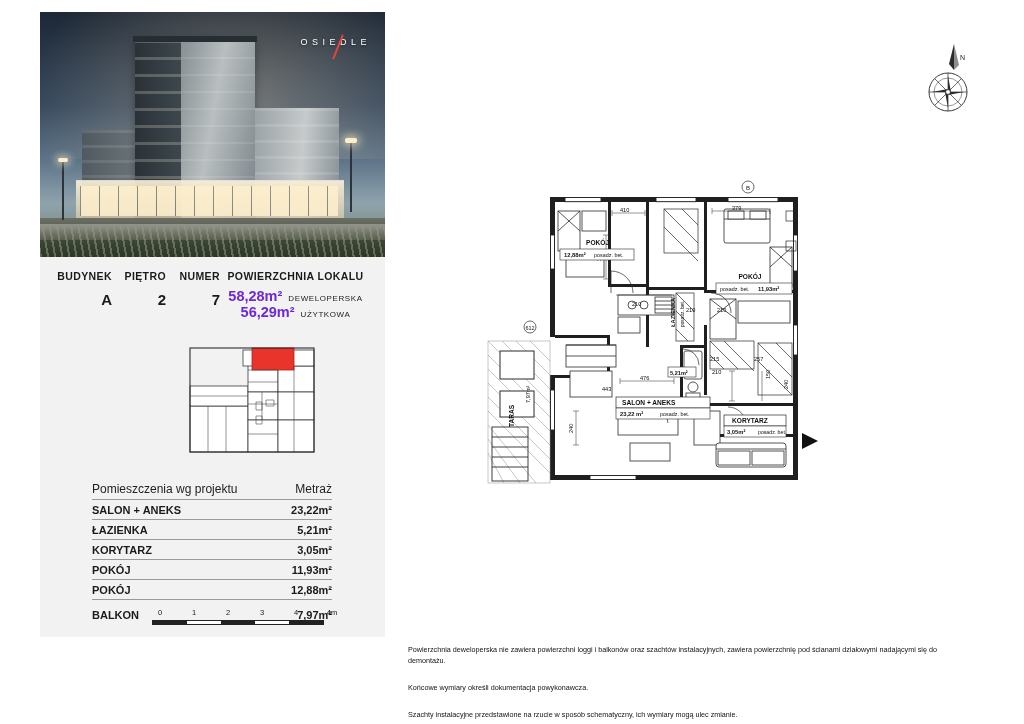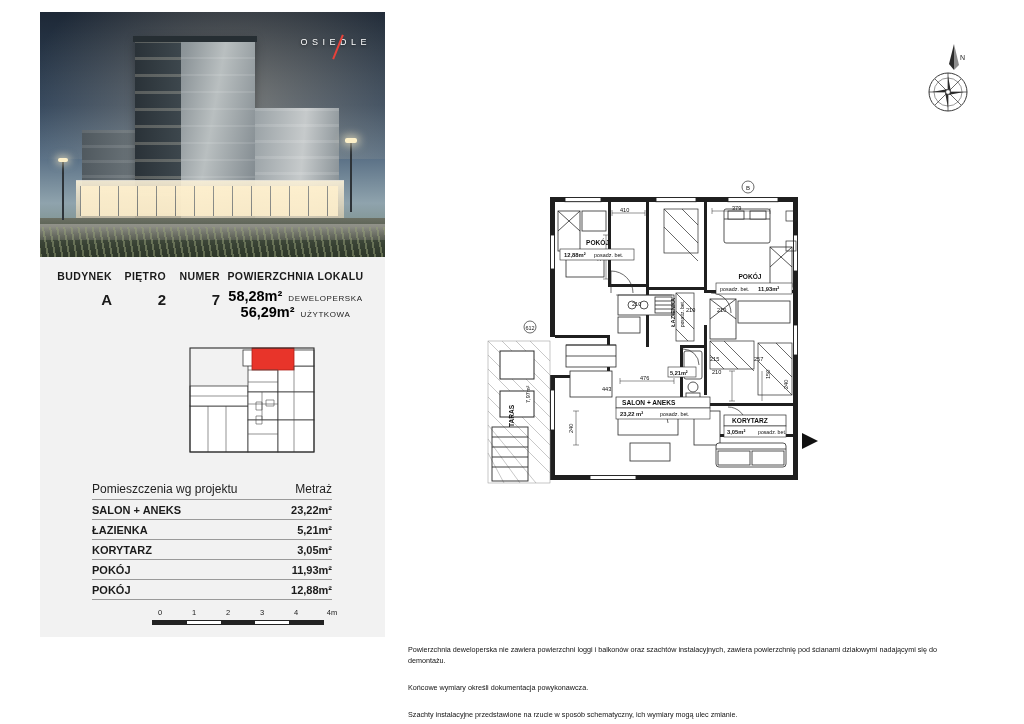--- a/index.html
+++ b/index.html
@@ -125,21 +125,21 @@
   .ih-value {
     font-size: 15px; font-weight: 700; margin-top: 9px;
   }
   #ih-budynek { width: 58px; }
   #ih-pietro  { width: 54px; }
   #ih-numer   { width: 54px; }
   #ih-pow     { flex: 1; text-align: center; }
   #ih-pow .ih-label { }
   .area-rows { margin-top: 6px; }
   .area-row { display: flex; align-items: baseline; justify-content: center; gap: 6px; }
-  .area-val { color: #000000; font-size: 14.5px; font-weight: 700; }
+  .area-val { color: #6d28d9; font-size: 14.5px; font-weight: 700; }
   .area-tag { font-size: 8px; letter-spacing: .6px; }
 
   
   #keyplan { position: absolute; left: 0; top: 330px; width: 345px; height: 125px; }
   #keyplan svg { position: absolute; left: 0; top: 0; }
 
   
   #rooms { position: absolute; left: 52px; top: 470px; width: 240px; }
   #rooms .rooms-head {
     display: flex; justify-content: space-between;
@@ -283,20 +283,24 @@
           <td class="m">3,05m²</td>
         </tr>
         <tr>
           <td>POKÓJ</td>
           <td class="m">11,93m²</td>
         </tr>
         <tr>
           <td>POKÓJ</td>
           <td class="m">12,88m²</td>
         </tr>
+        <tr class="balkon">
+          <td>BALKON</td>
+          <td class="m">7,97m²</td>
+        </tr>
       </tbody>
     </table>
   </div>
 
   <div id="scalebar">
     <div id="sb-ticks">
       <span style="left:8px">0</span>
       <span style="left:42px">1</span>
       <span style="left:76px">2</span>
       <span style="left:110px">3</span>

